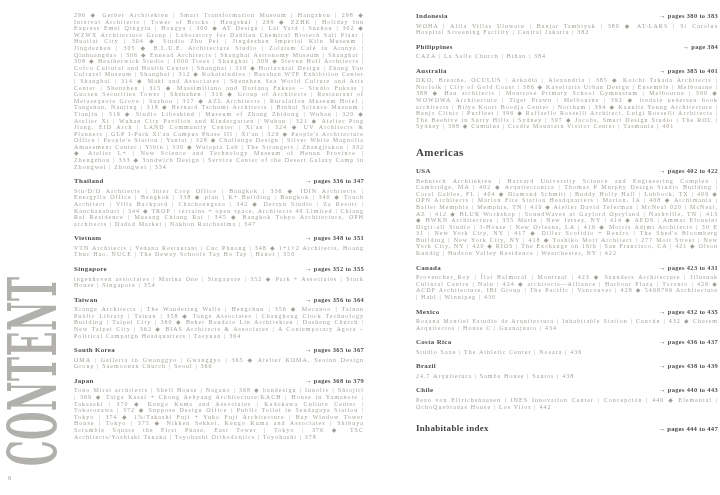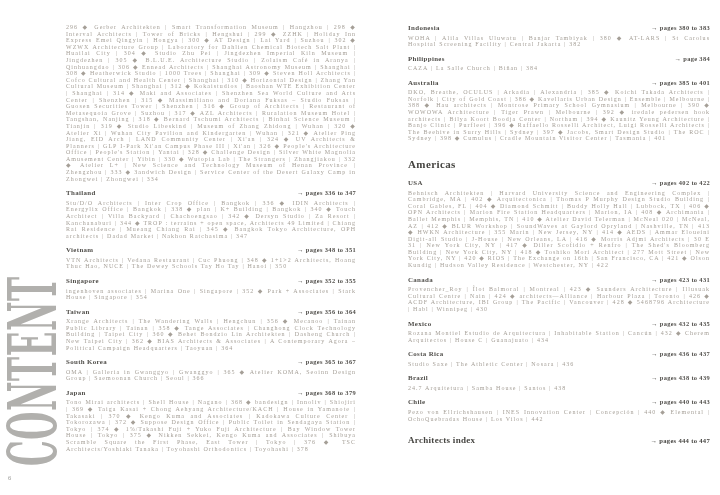--- a/index.html
+++ b/index.html
@@ -1,21 +1,21 @@
 <!DOCTYPE html>
 <html><head>
 <meta charset="utf-8">
 <style>
   html,body{margin:0;padding:0;}
   body{
     width:720px;height:495px;position:relative;overflow:hidden;
     background:#ffffff;
     font-family:"Liberation Serif", serif;
   }
-  .col{position:absolute;top:24px;}
+  .col{position:absolute;top:12px;margin-left:8px;}
   .col-left{left:66px;width:290px;}
   .col-right{left:408px;width:302px;}
 
   .entries{
     margin:0;
     font-size:6px;line-height:6.6px;
     letter-spacing:1.02px;word-spacing:0.3px;
     color:#a59f97;
     text-align:justify;
     text-align-last:left;
@@ -184,16 +184,16 @@
 
   <div class="sec">
     <div class="sec-head">
       <span class="country">Chile</span>
       <span class="pages"><span class="arr">→</span><span>pages 440 to 443</span></span>
     </div>
     <p class="entries">Pezo von Ellrichshausen | INES Innovation Center | Concepción | 440 ◆ Elemental | OchoQuebradas House | Los Vilos | 442</p>
   </div>
 
   <div class="index-head">
-    <span>Architects index</span>
+    <span>Inhabitable index</span>
     <span class="pages"><span class="arr">→</span><span>pages 444 to 447</span></span>
   </div>
 </div>
 
 </body></html>

